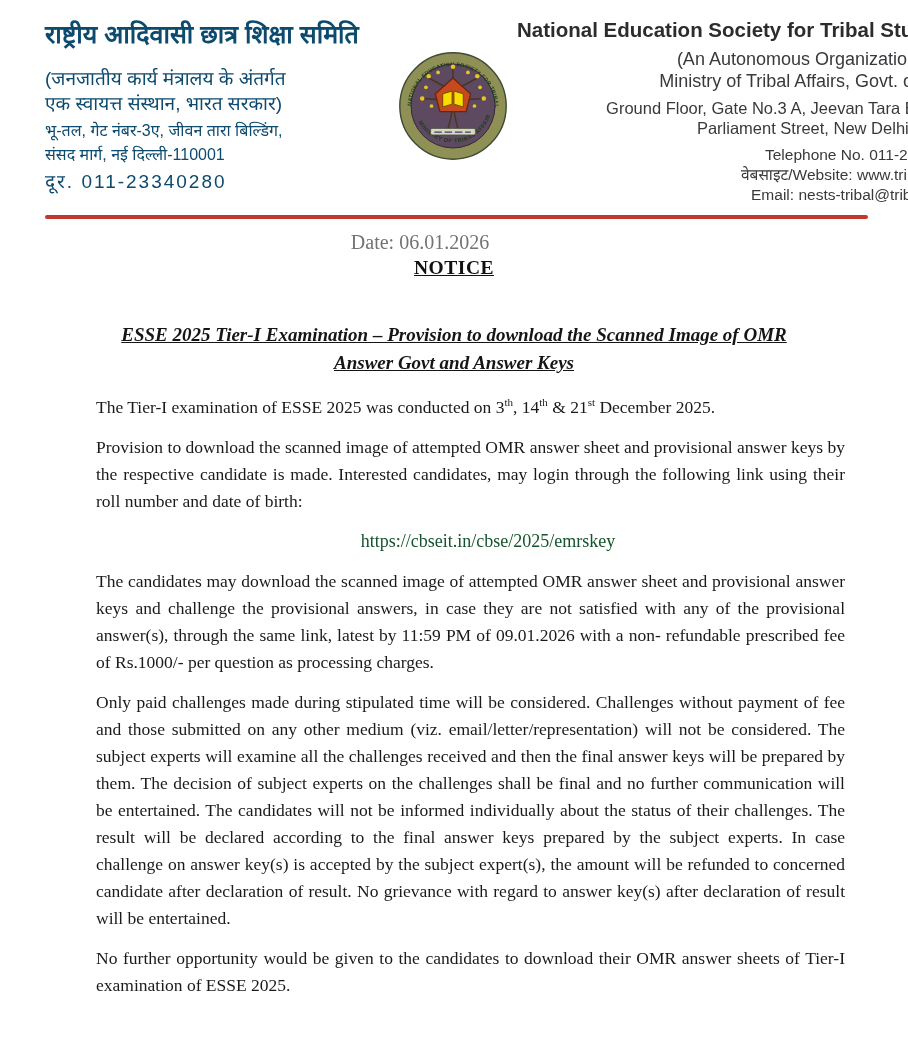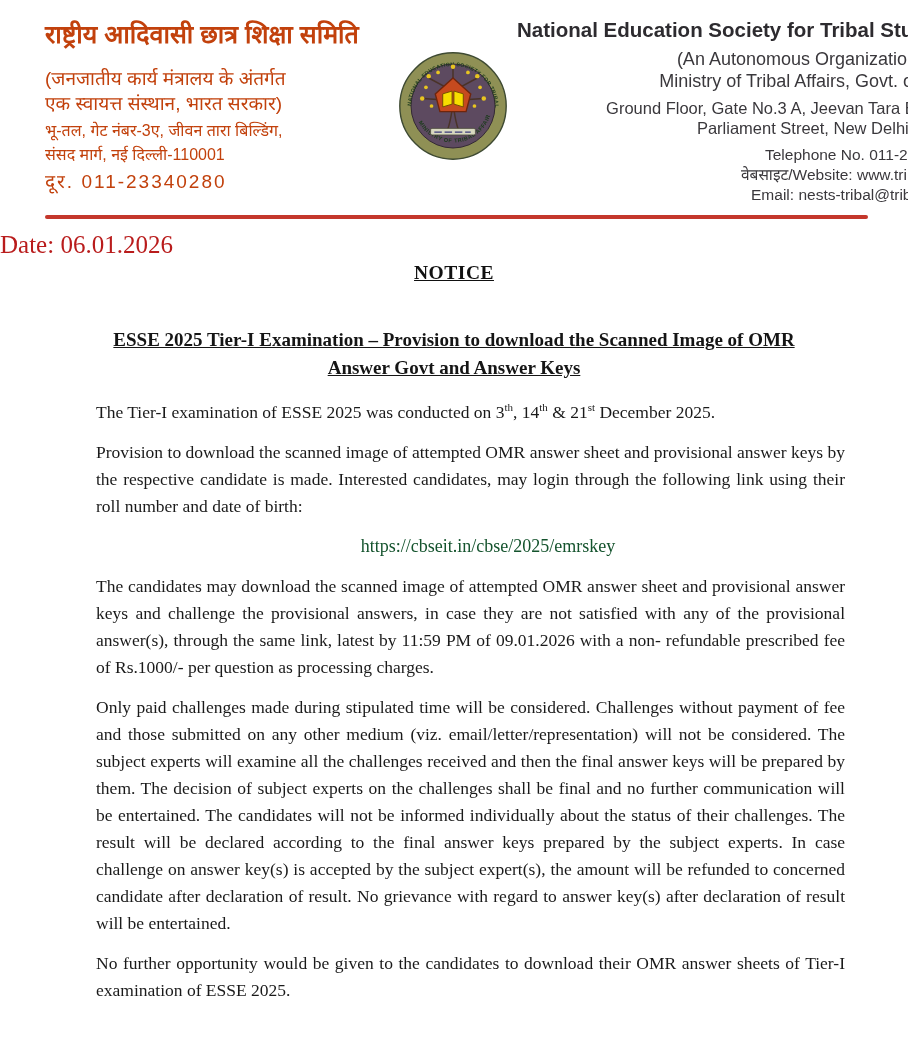--- a/index.html
+++ b/index.html
@@ -3,44 +3,44 @@
 <meta charset="utf-8">
 <style>
   html,body{margin:0;padding:0;background:#ffffff;}
   .page{
     width:908px;height:1064px;background:#ffffff;position:relative;
     font-family:"Liberation Serif", serif;color:#1a1a1a;box-sizing:border-box;
     overflow:hidden;
   }
   
   .header{display:flex;padding:18px 38px 0 45px;}
-  .hdr-left{width:352px;font-family:"Liberation Sans", sans-serif;color:#c2410c;flex:none;}
+  .hdr-left{width:352px;font-family:"Liberation Sans", sans-serif;color:#0c4a6e;flex:none;}
   .hdr-left .l1{font-size:25px;font-weight:bold;line-height:1.3;white-space:nowrap;}
   .hdr-left .l2{font-size:19px;line-height:1.32;margin-top:15px;}
   .hdr-left .l3{font-size:19px;line-height:1.32;}
   .hdr-left .l4{font-size:16px;line-height:1.5;margin-top:3px;}
   .hdr-left .l5{font-size:16px;line-height:1.5;}
   .hdr-left .l6{font-size:19px;line-height:1.6;letter-spacing:2px;}
   .hdr-logo{width:120px;flex:none;padding-top:32px;}
   .hdr-right{flex:1;text-align:right;font-family:"Liberation Sans", sans-serif;color:#3a383c;}
   .hdr-right .r1{font-size:20.5px;font-weight:bold;color:#2d2b2f;line-height:1.2;white-space:nowrap;}
   .hdr-right .r2,.hdr-right .r3{font-size:18px;line-height:1.22;}
   .hdr-right .r2{margin-top:6px;}
   .hdr-right .r4,.hdr-right .r5{font-size:16.5px;line-height:1.25;}
   .hdr-right .r4{margin-top:5px;}
   .hdr-right .r6{font-size:15.5px;line-height:1.3;margin-top:6px;}
   .hdr-right .r7,.hdr-right .r8{font-size:15.5px;line-height:1.3;}
   
   .rule{height:4px;background:#c4372c;margin:10px 40px 0 45px;border-radius:2px;}
-  .date-row{text-align:left;margin:12px 68px 0 0;font-size:25px;color:#b91c1c;}
+  .date-row{text-align:center;margin:12px 68px 0 0;font-size:20px;color:#737373;}
   .notice{text-align:center;font-weight:bold;font-size:19.5px;letter-spacing:.5px;
           text-decoration:underline;margin-top:3px;color:#111;}
   .title{text-align:center;font-weight:bold;font-size:19px;line-height:28px;
          margin:42px auto 0;width:760px;color:#151515;}
-  .title span{text-decoration:underline;}
+  .title span{text-decoration:underline;font-style:italic;}
   
   .content{margin:0 63px 0 96px;}
   p.body{font-size:17.5px;line-height:27px;text-align:justify;margin:13px 0 0;color:#1a1a1a;}
   p.body.first{margin-top:17px;}
   sup{font-size:11px;line-height:0;vertical-align:super;}
   .link-row{text-align:center;margin:13px 0 0;line-height:27px;}
   .link{color:#14532d;font-size:18px;text-decoration:none;cursor:pointer;margin-left:35px;}
 </style>
 </head>
 <body>

